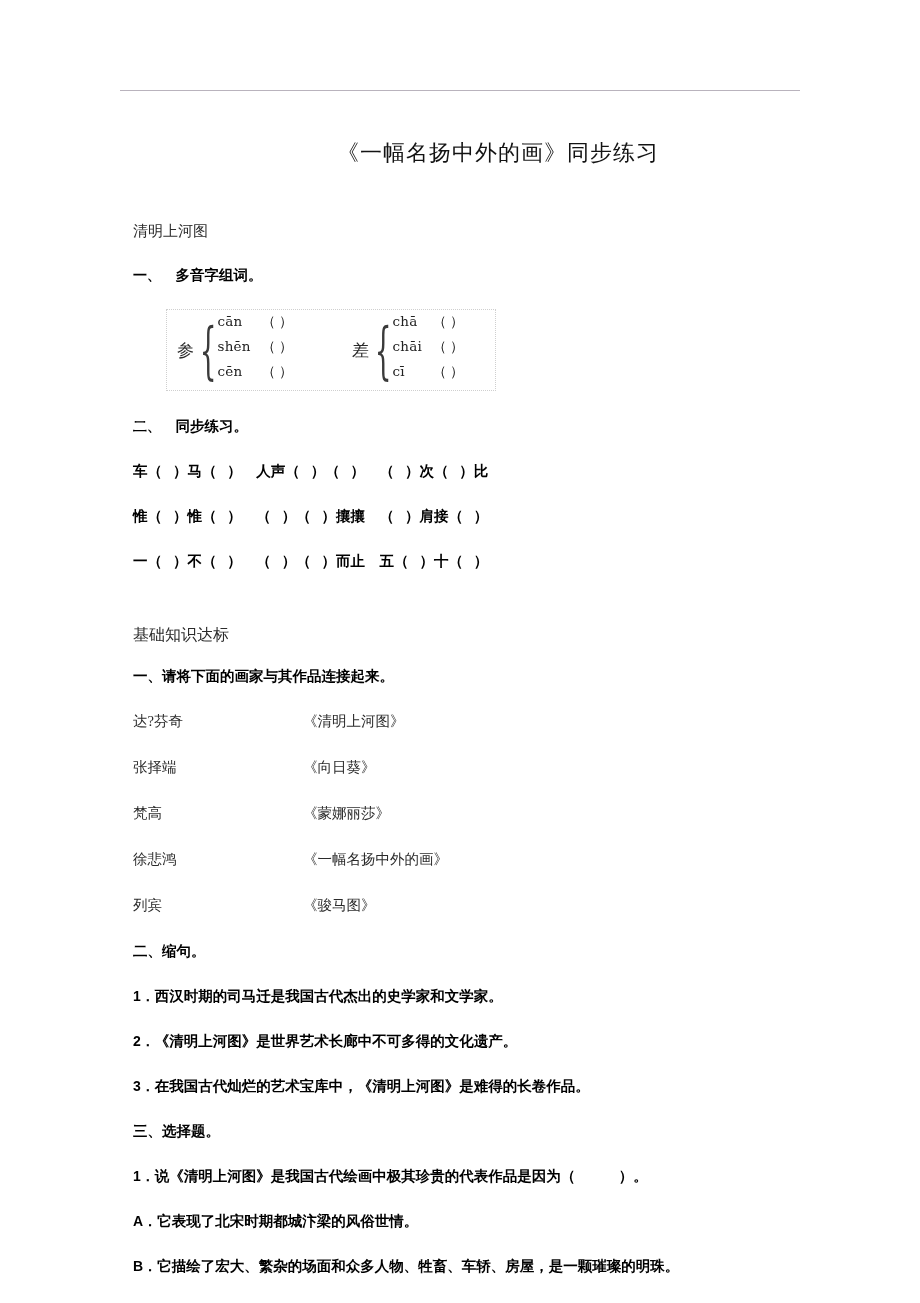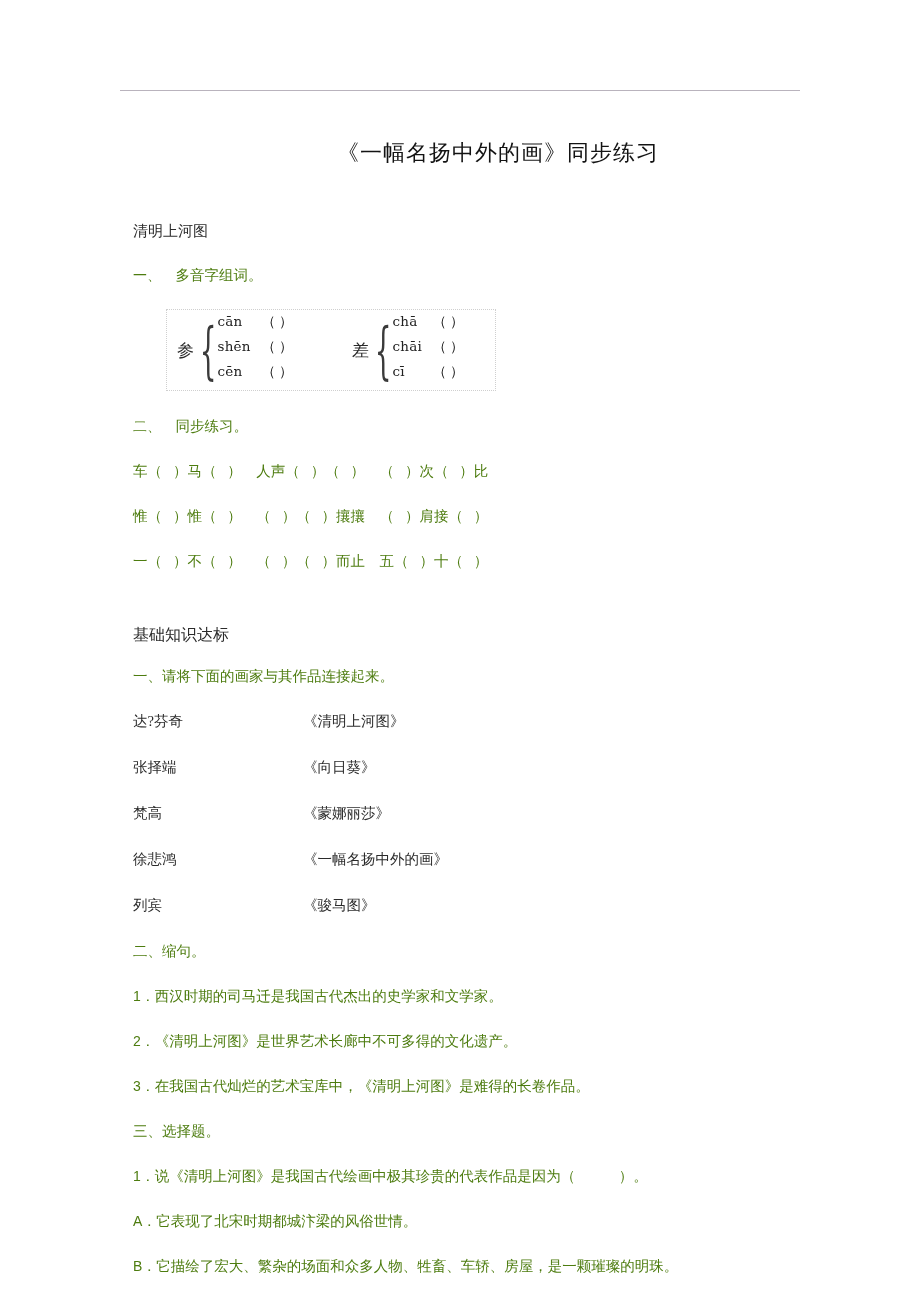--- a/index.html
+++ b/index.html
@@ -58,22 +58,23 @@
   .sec-head-2 {
     font-size: 16px;
     line-height: 24px;
     margin: 0 0 18px 0;
     color: #2b2b2b;
   }
   .q-line {
     font-size: 14.5px;
     line-height: 22px;
     margin: 0 0 23px 0;
-    color: #4d7c0f;
+    color: #000000;
     white-space: pre;
+    font-weight: bold;
   }
   .q-line.wrapline {
     white-space: normal;
   }
   .num-label {
     font-family: "Liberation Sans", sans-serif;
     font-size: 14px;
   }
   
   .pinyin-box {

